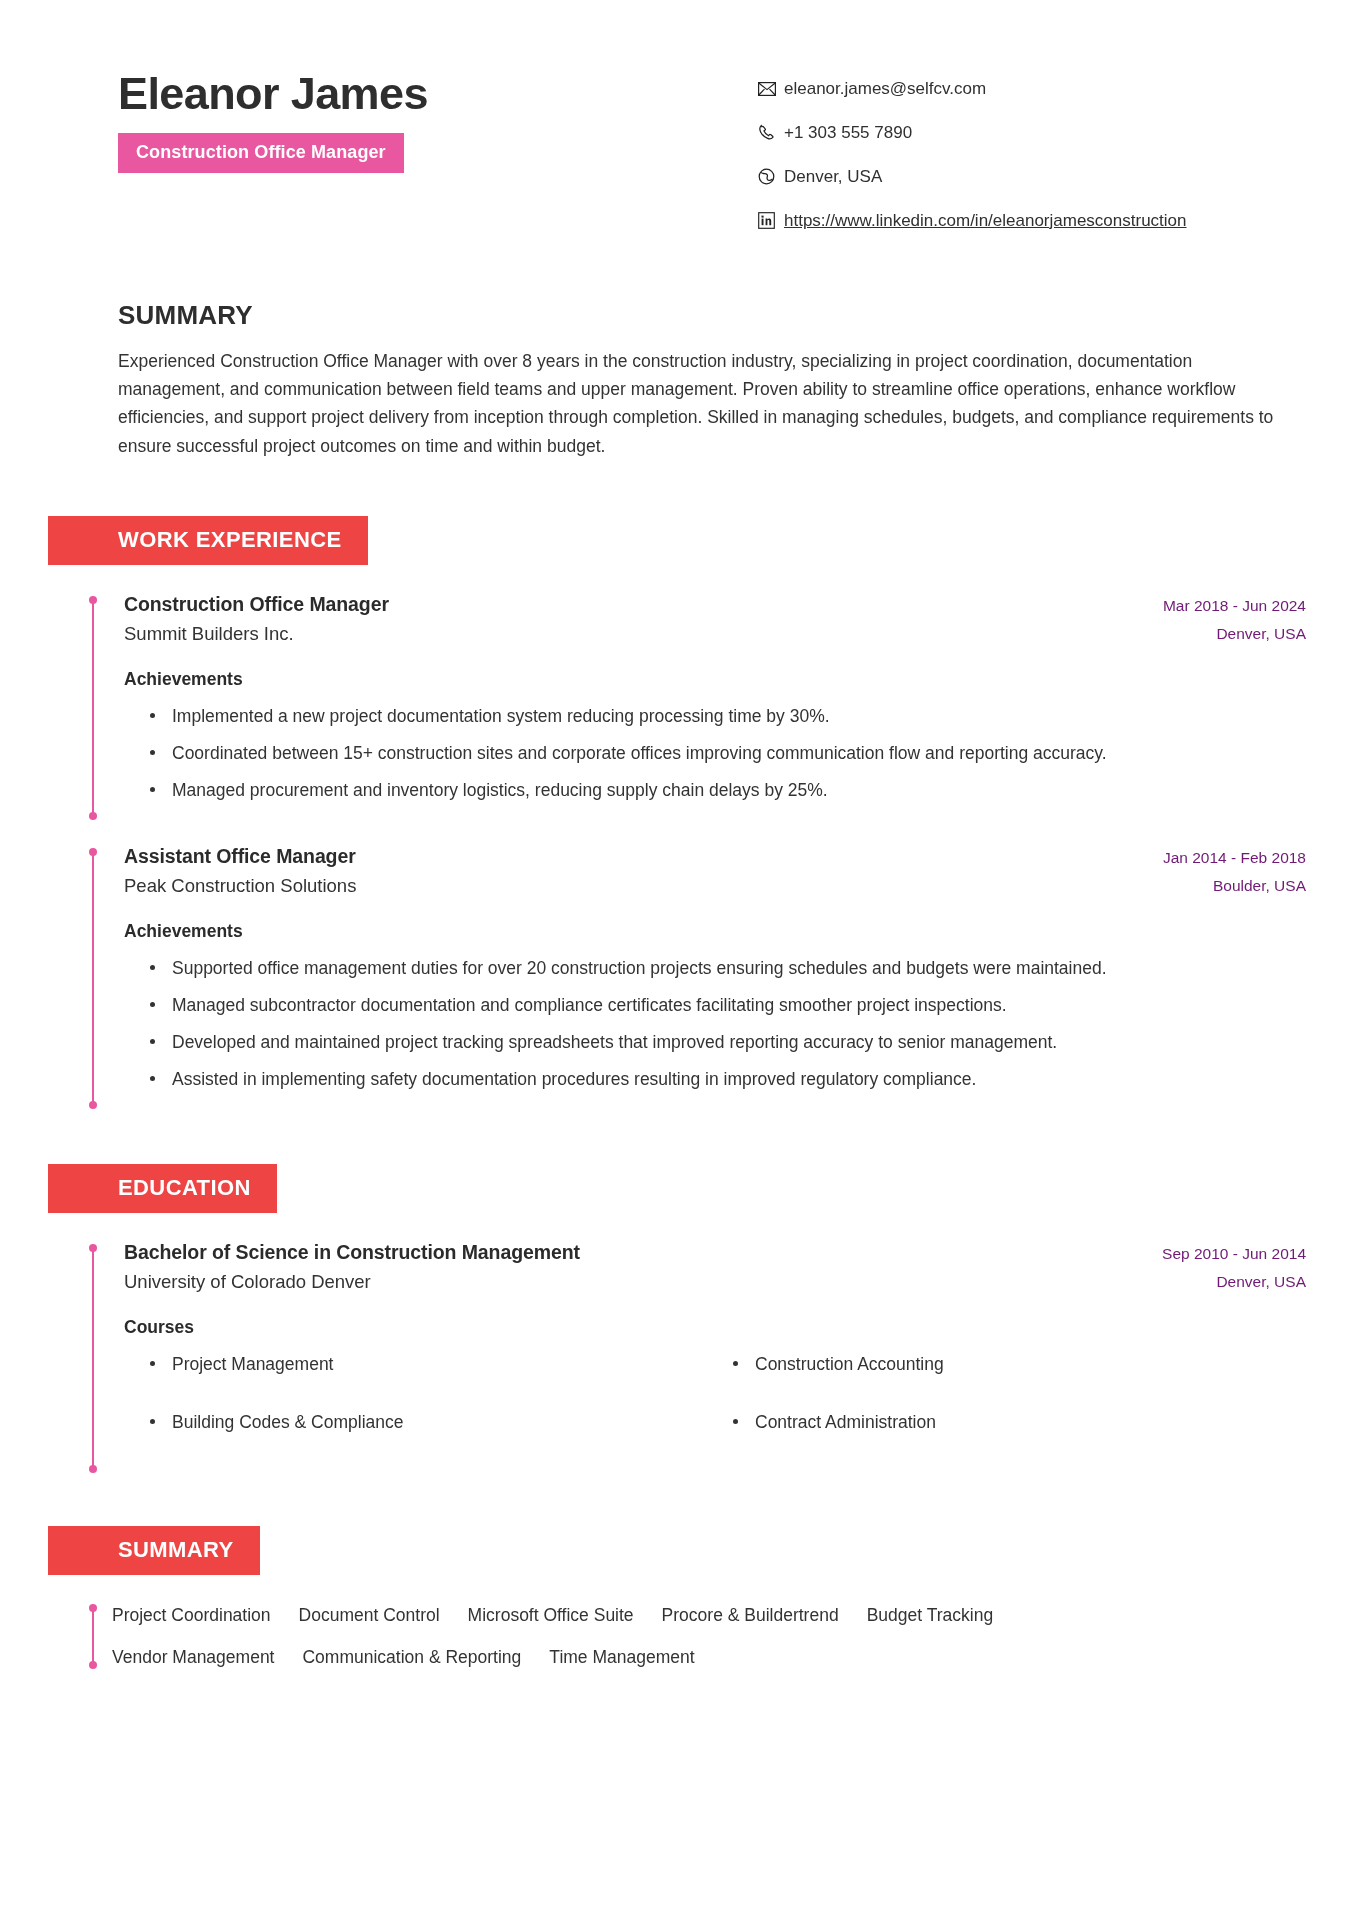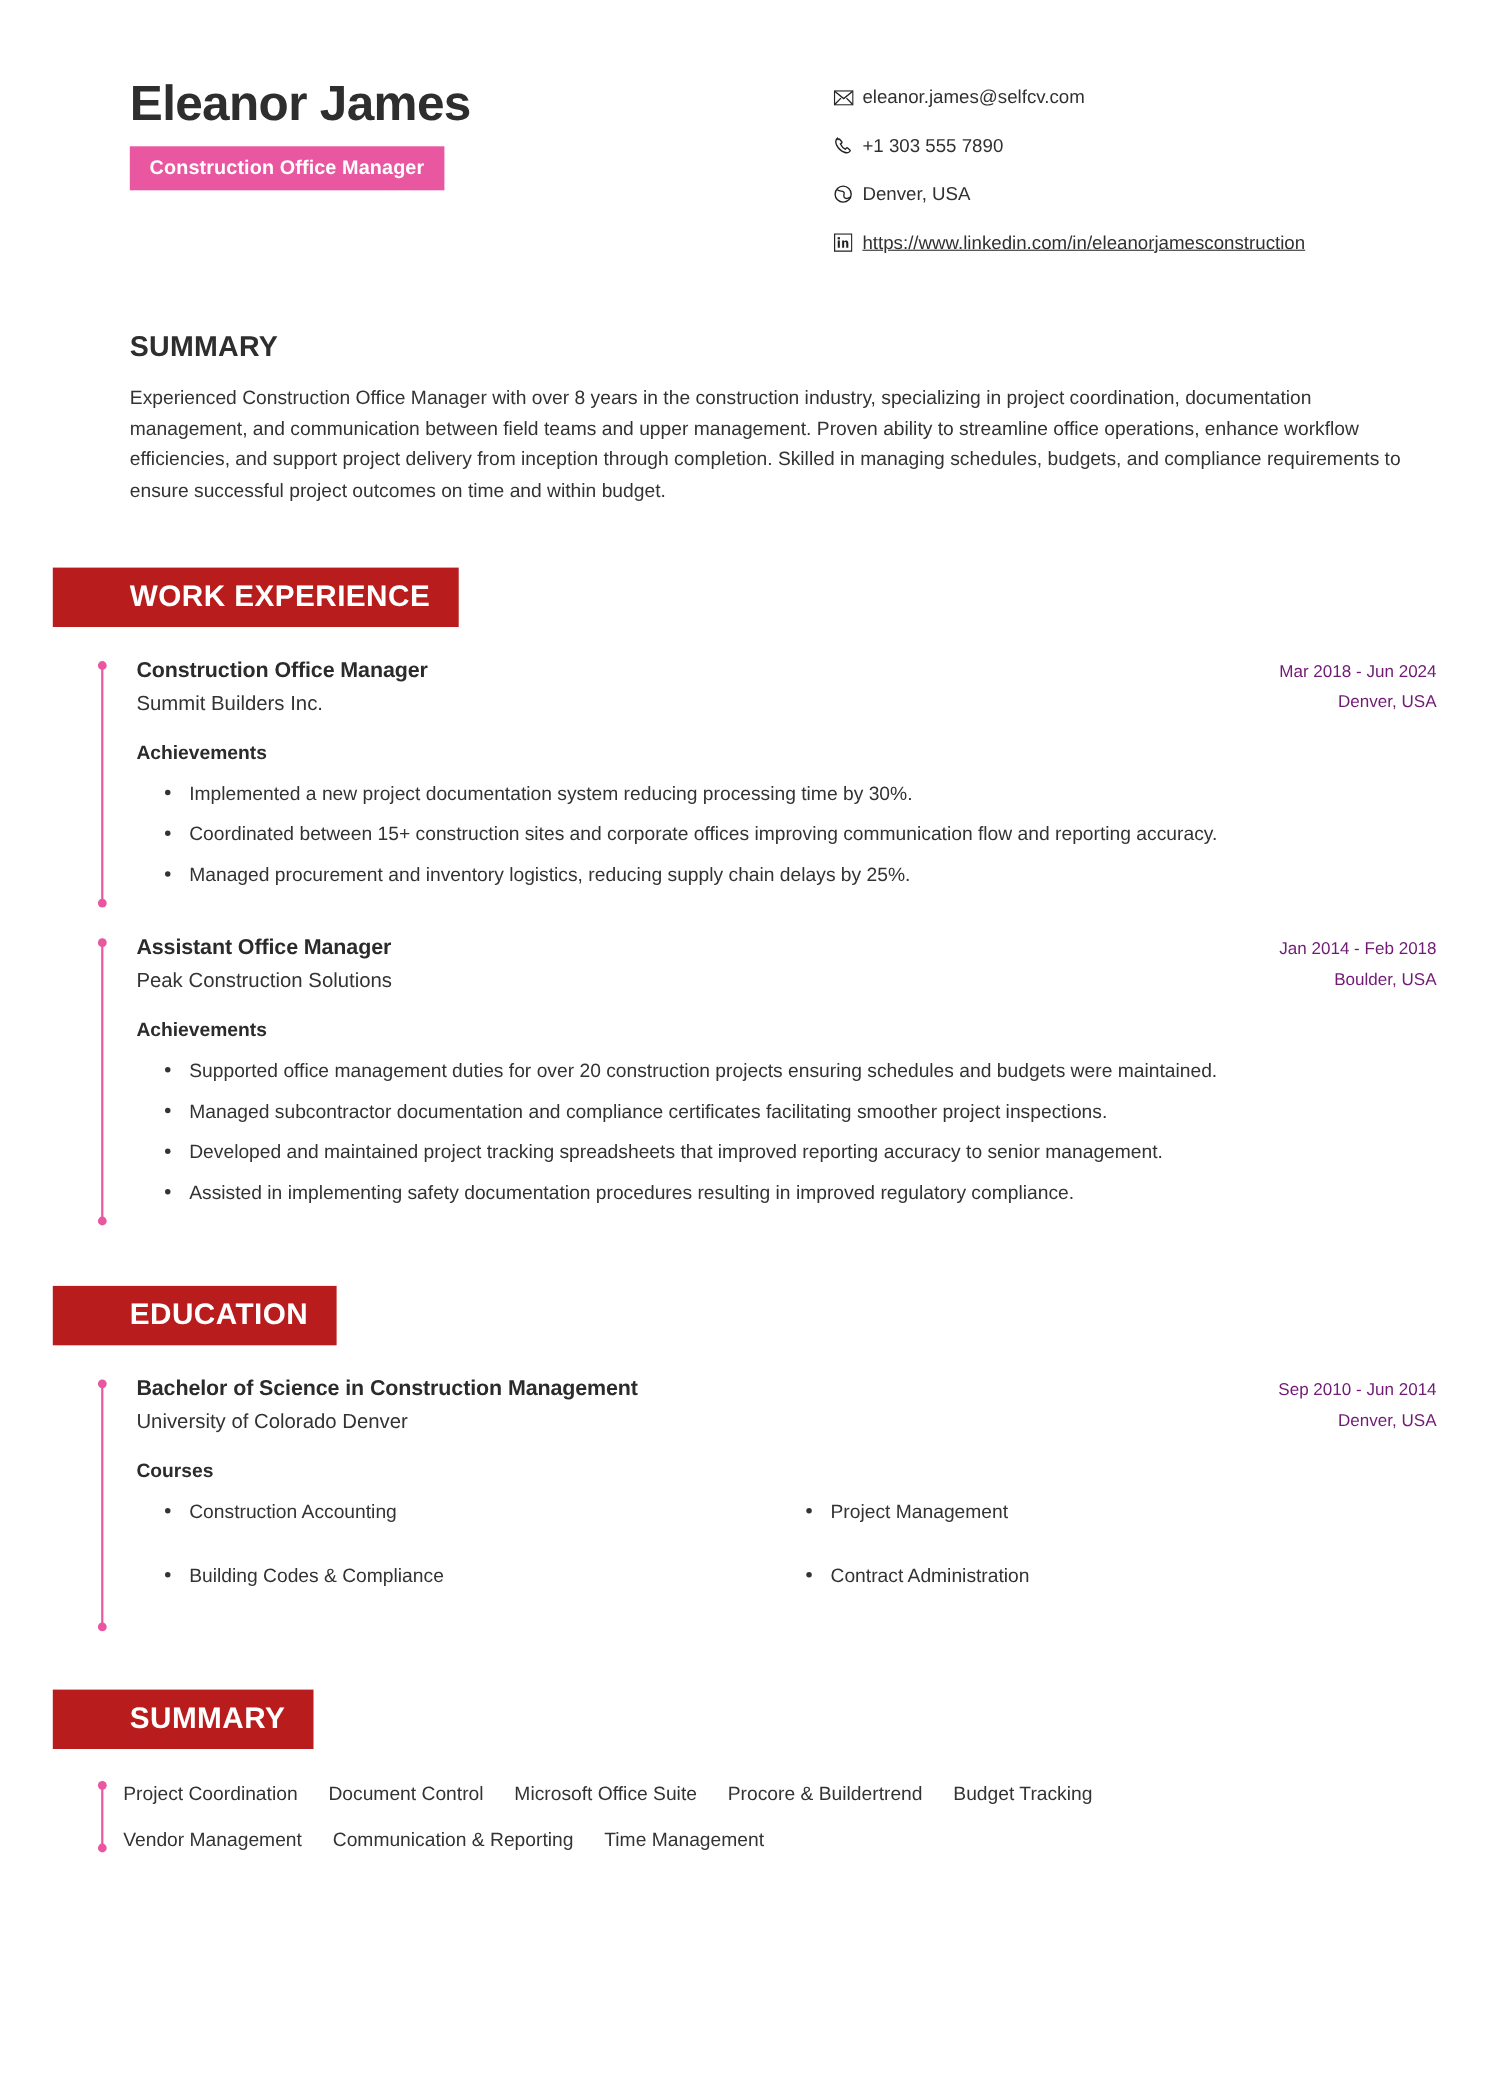--- a/index.html
+++ b/index.html
@@ -93,23 +93,23 @@
   .section-plain-title {
     font-size: 26px;
     font-weight: 700;
     letter-spacing: 0.2px;
     color: #2e2e2e;
     margin: 0 0 16px 0;
     padding-left: 70px;
   }
 
   .section-bar {
-    background: #b91c1c;
+    background: #ef4444;
     color: #ffffff;
-    font-size: 27px;
+    font-size: 22px;
     font-weight: 700;
     letter-spacing: 0.4px;
     display: inline-block;
     padding: 11px 26px 12px 70px;
     margin: 0;
   }
 
   .section-bar-wrap { margin-bottom: 28px; }
 
   
@@ -420,22 +420,22 @@
             <div class="entry-role">Bachelor of Science in Construction Management</div>
             <div class="entry-org">University of Colorado Denver</div>
           </div>
           <div>
             <div class="entry-meta-date">Sep 2010 - Jun 2014</div>
             <div class="entry-meta-loc">Denver, USA</div>
           </div>
         </div>
         <div class="entry-sub">Courses</div>
         <div class="courses-grid">
+          <div class="course-item">Project Management</div>
           <div class="course-item">Construction Accounting</div>
-          <div class="course-item">Project Management</div>
           <div class="course-item">Building Codes &amp; Compliance</div>
           <div class="course-item">Contract Administration</div>
         </div>
       </div>
     </div>
   </div>
 
   <div class="gap-skills">
     <div class="section-bar-wrap">
       <div class="section-bar">SUMMARY</div>

